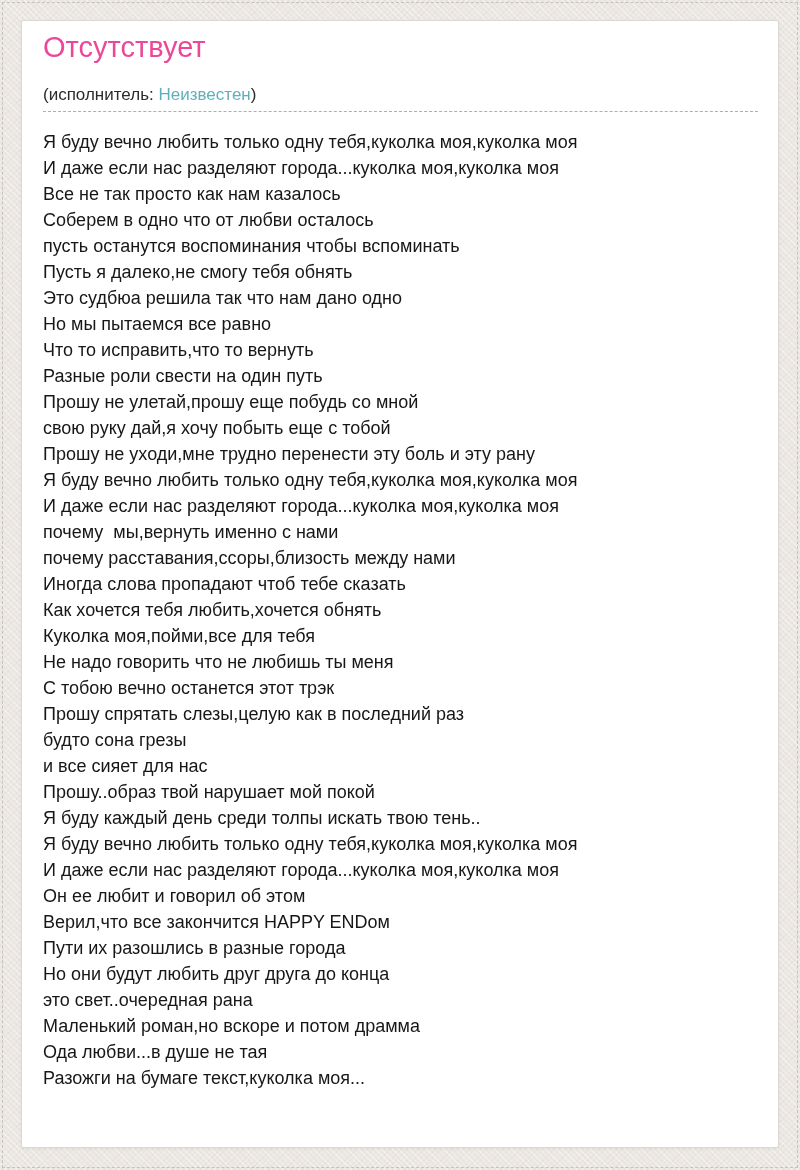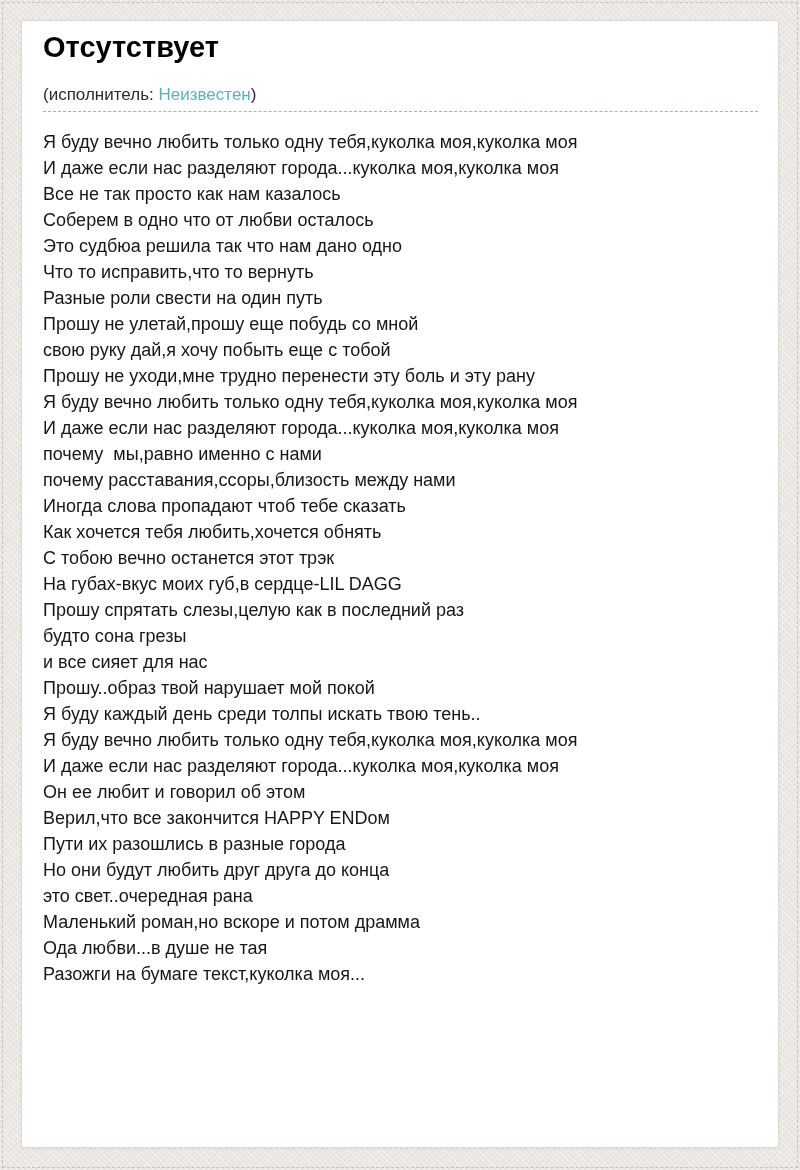--- a/index.html
+++ b/index.html
@@ -34,22 +34,22 @@
     border: 1px solid #dcd8d4;
     border-radius: 2px;
     box-shadow: 0 1px 3px rgba(0,0,0,0.06);
     padding: 9px 20px 20px 21px;
     overflow: hidden;
   }
   .song-title {
     margin: 0;
     font-size: 29px;
     line-height: 34px;
-    font-weight: bold;
-    color: #000000;
+    font-weight: normal;
+    color: #ec4899;
     letter-spacing: 0;
   }
   .artist-line {
     margin-top: 20px;
     font-size: 17px;
     line-height: 22px;
     color: #2b2b2b;
   }
   .artist-link {
     color: #5fb0ba;
@@ -82,34 +82,38 @@
 
   <div class="artist-line"><span>(исполнитель: </span><a class="artist-link">Неизвестен</a><span>)</span></div>
 
   <hr class="header-separator">
 
   <div class="lyrics">
       <div class="lyric-line">Я буду вечно любить только одну тебя,куколка моя,куколка моя</div>
       <div class="lyric-line">И даже если нас разделяют города...куколка моя,куколка моя</div>
       <div class="lyric-line">Все не так просто как нам казалось</div>
       <div class="lyric-line">Соберем в одно что от любви осталось</div>
+      <div class="lyric-line">пусть останутся воспоминания чтобы вспоминать</div>
+      <div class="lyric-line">Пусть я далеко,не смогу тебя обнять</div>
       <div class="lyric-line">Это судбюа решила так что нам дано одно</div>
+      <div class="lyric-line">Но мы пытаемся все равно</div>
       <div class="lyric-line">Что то исправить,что то вернуть</div>
       <div class="lyric-line">Разные роли свести на один путь</div>
       <div class="lyric-line">Прошу не улетай,прошу еще побудь со мной</div>
       <div class="lyric-line">свою руку дай,я хочу побыть еще с тобой</div>
       <div class="lyric-line">Прошу не уходи,мне трудно перенести эту боль и эту рану</div>
       <div class="lyric-line">Я буду вечно любить только одну тебя,куколка моя,куколка моя</div>
       <div class="lyric-line">И даже если нас разделяют города...куколка моя,куколка моя</div>
-      <div class="lyric-line">почему  мы,равно именно с нами</div>
+      <div class="lyric-line">почему  мы,вернуть именно с нами</div>
       <div class="lyric-line">почему расставания,ссоры,близость между нами</div>
       <div class="lyric-line">Иногда слова пропадают чтоб тебе сказать</div>
       <div class="lyric-line">Как хочется тебя любить,хочется обнять</div>
+      <div class="lyric-line">Куколка моя,пойми,все для тебя</div>
+      <div class="lyric-line">Не надо говорить что не любишь ты меня</div>
       <div class="lyric-line">С тобою вечно останется этот трэк</div>
-      <div class="lyric-line">На губах-вкус моих губ,в сердце-LIL DAGG</div>
       <div class="lyric-line">Прошу спрятать слезы,целую как в последний раз</div>
       <div class="lyric-line">будто сона грезы</div>
       <div class="lyric-line">и все сияет для нас</div>
       <div class="lyric-line">Прошу..образ твой нарушает мой покой</div>
       <div class="lyric-line">Я буду каждый день среди толпы искать твою тень..</div>
       <div class="lyric-line">Я буду вечно любить только одну тебя,куколка моя,куколка моя</div>
       <div class="lyric-line">И даже если нас разделяют города...куколка моя,куколка моя</div>
       <div class="lyric-line">Он ее любит и говорил об этом</div>
       <div class="lyric-line">Верил,что все закончится HAPPY ENDом</div>
       <div class="lyric-line">Пути их разошлись в разные города</div>

